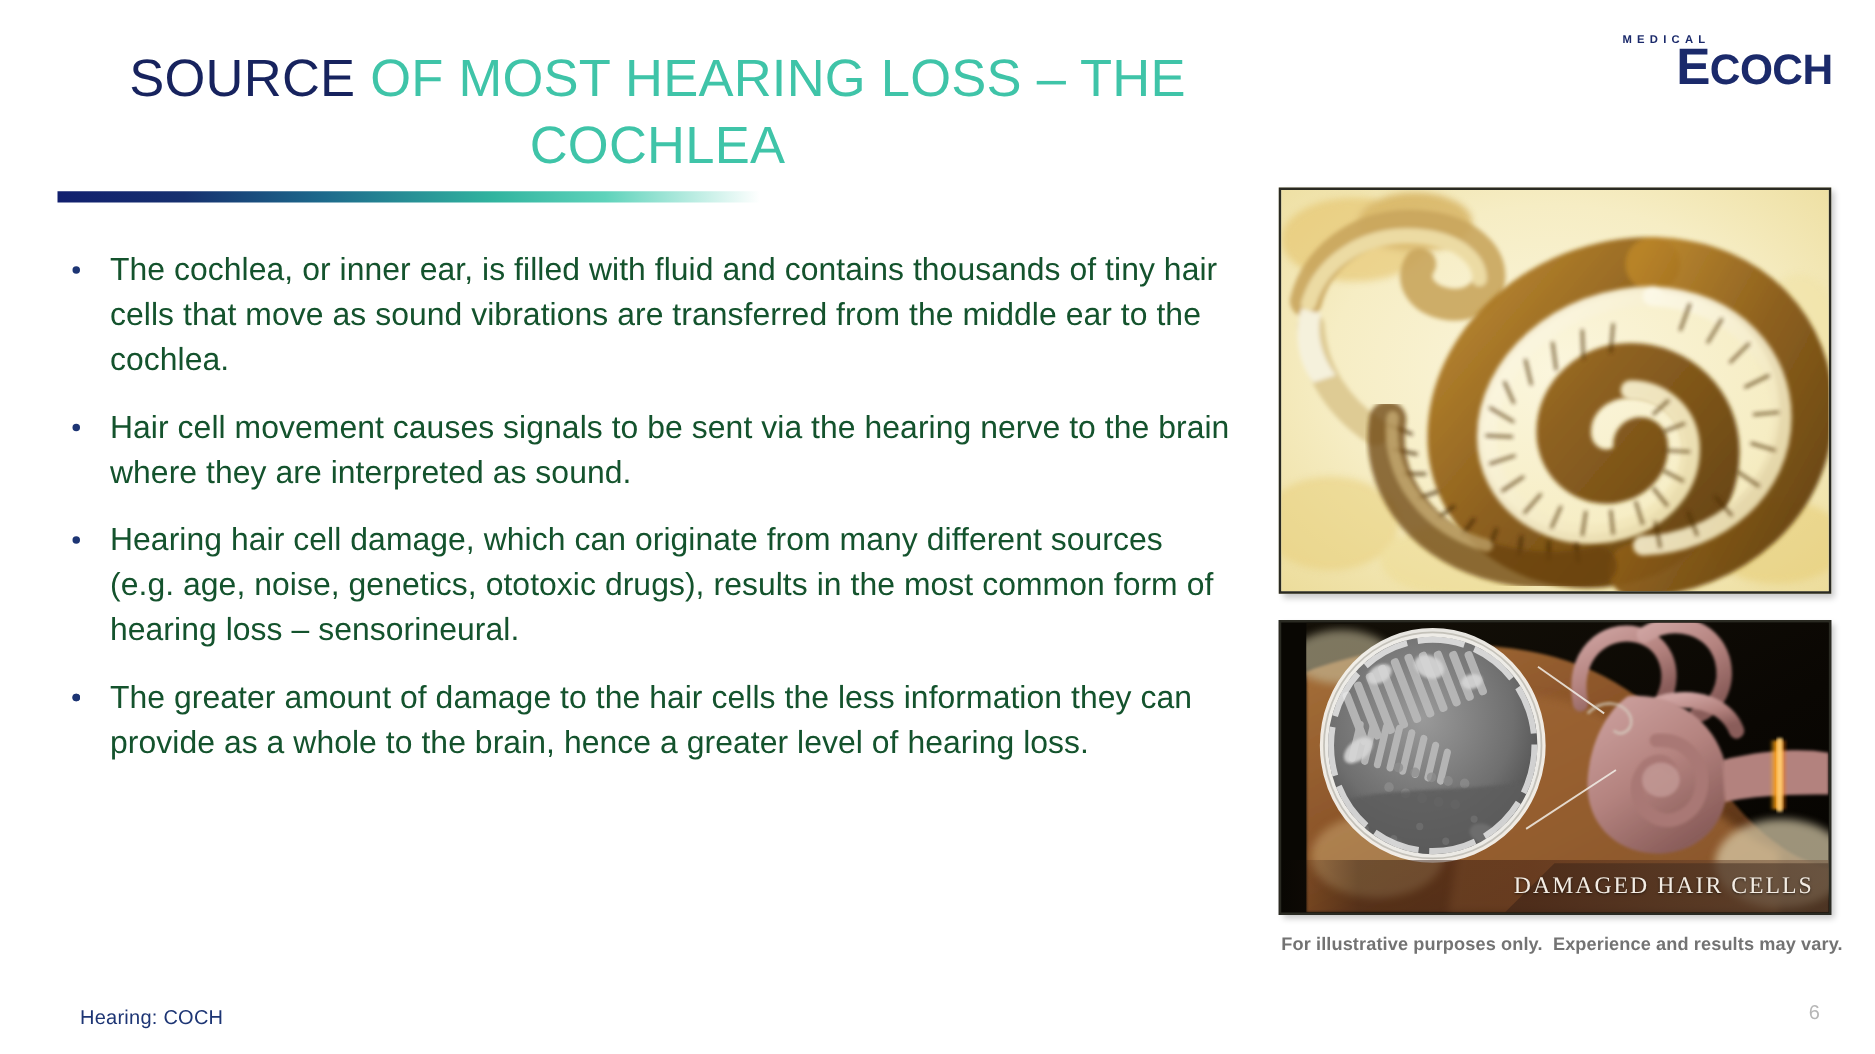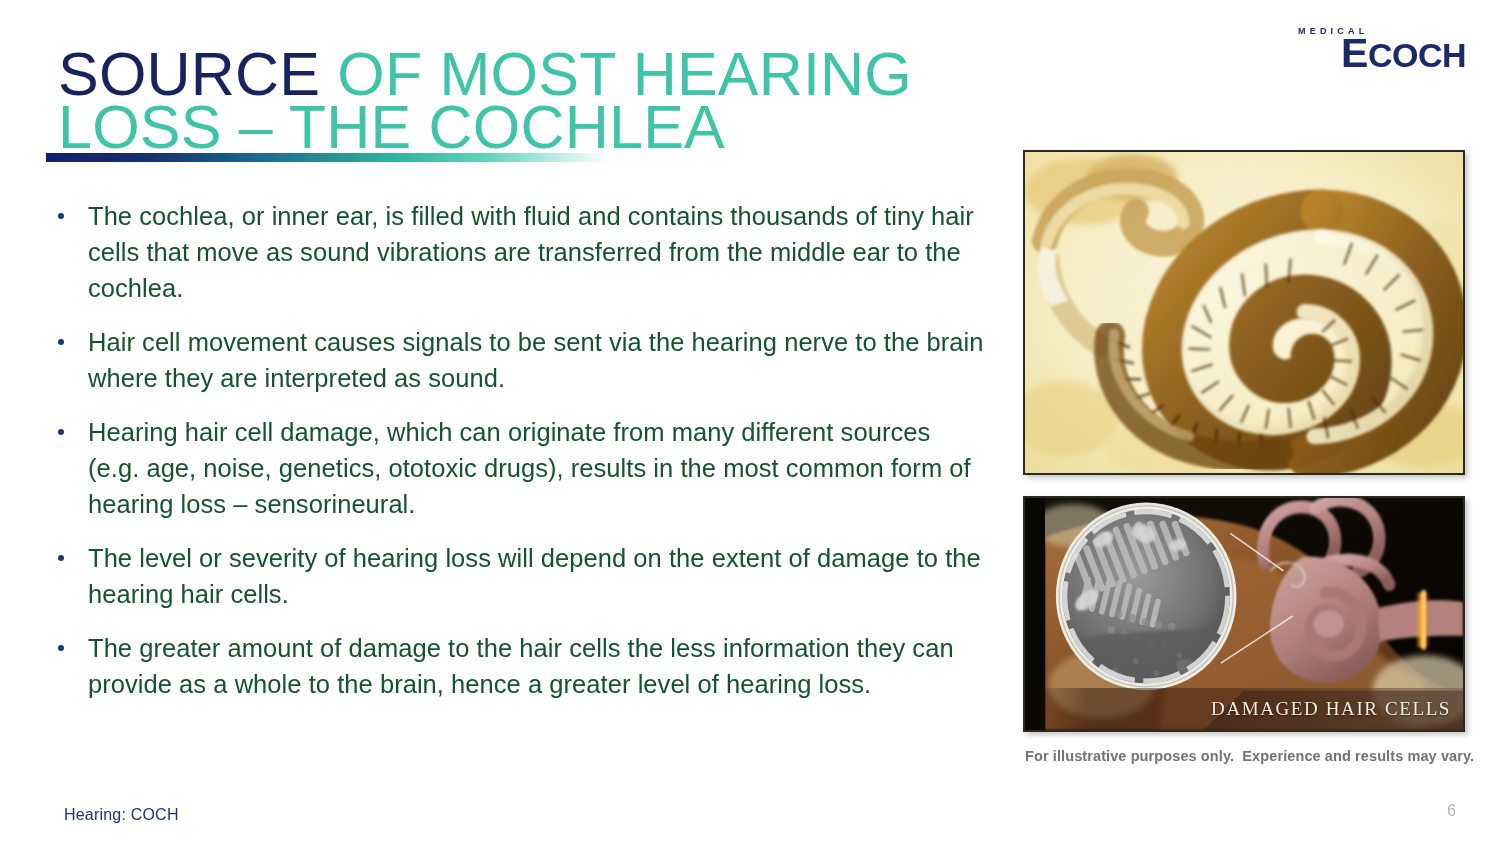--- a/index.html
+++ b/index.html
@@ -21,26 +21,27 @@
   }
 
   
   .title-block {
     position: absolute;
     left: 46px;
     top: 36px;
     width: 960px;
   }
   .slide-title {
-    font-size: 61px;
+    font-size: 42px;
     line-height: 53px;
     font-weight: 400;
     letter-spacing: 0.2px;
-    margin: 12px;
+    margin: 0;
     white-space: pre-wrap;
+    text-align: center;
   }
   .title-lead {
     color: #17235e;
   }
   .title-rest {
     color: #3fc4a8;
   }
   .accent-bar {
     position: absolute;
     left: 46px;
@@ -231,21 +232,20 @@
     <li class="bullet-item">
       <span class="bullet-dot"></span>
       <span>Hair cell movement causes signals to be sent via the hearing nerve to the brain where they are interpreted as sound.</span>
     </li>
     <li class="bullet-item">
       <span class="bullet-dot"></span>
       <span>Hearing hair cell damage, which can originate from many different sources (e.g. age, noise, genetics, ototoxic drugs), results in the most common form of hearing loss – sensorineural.</span>
     </li>
     <li class="bullet-item">
       <span class="bullet-dot"></span>
-      <span>The level or severity of hearing loss will depend on the extent of damage to the hearing hair cells.</span>
     </li>
     <li class="bullet-item">
       <span class="bullet-dot"></span>
       <span>The greater amount of damage to the hair cells the less information they can provide as a whole to the brain, hence a greater level of hearing loss.</span>
     </li>
   </ul>
 
   <div class="figure-top">
     <svg class="fig-svg" viewBox="0 0 442 325" preserveAspectRatio="none">
       <defs>

